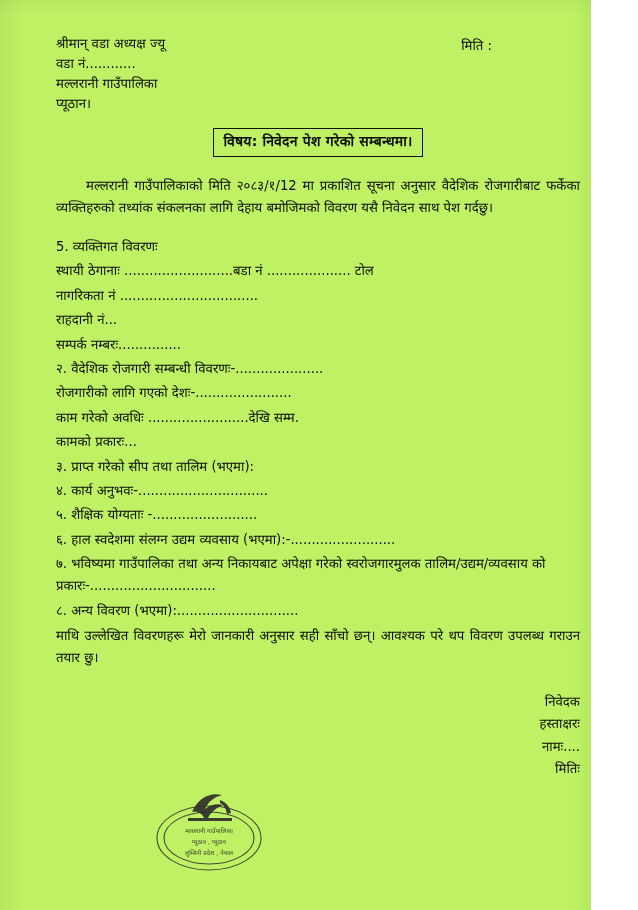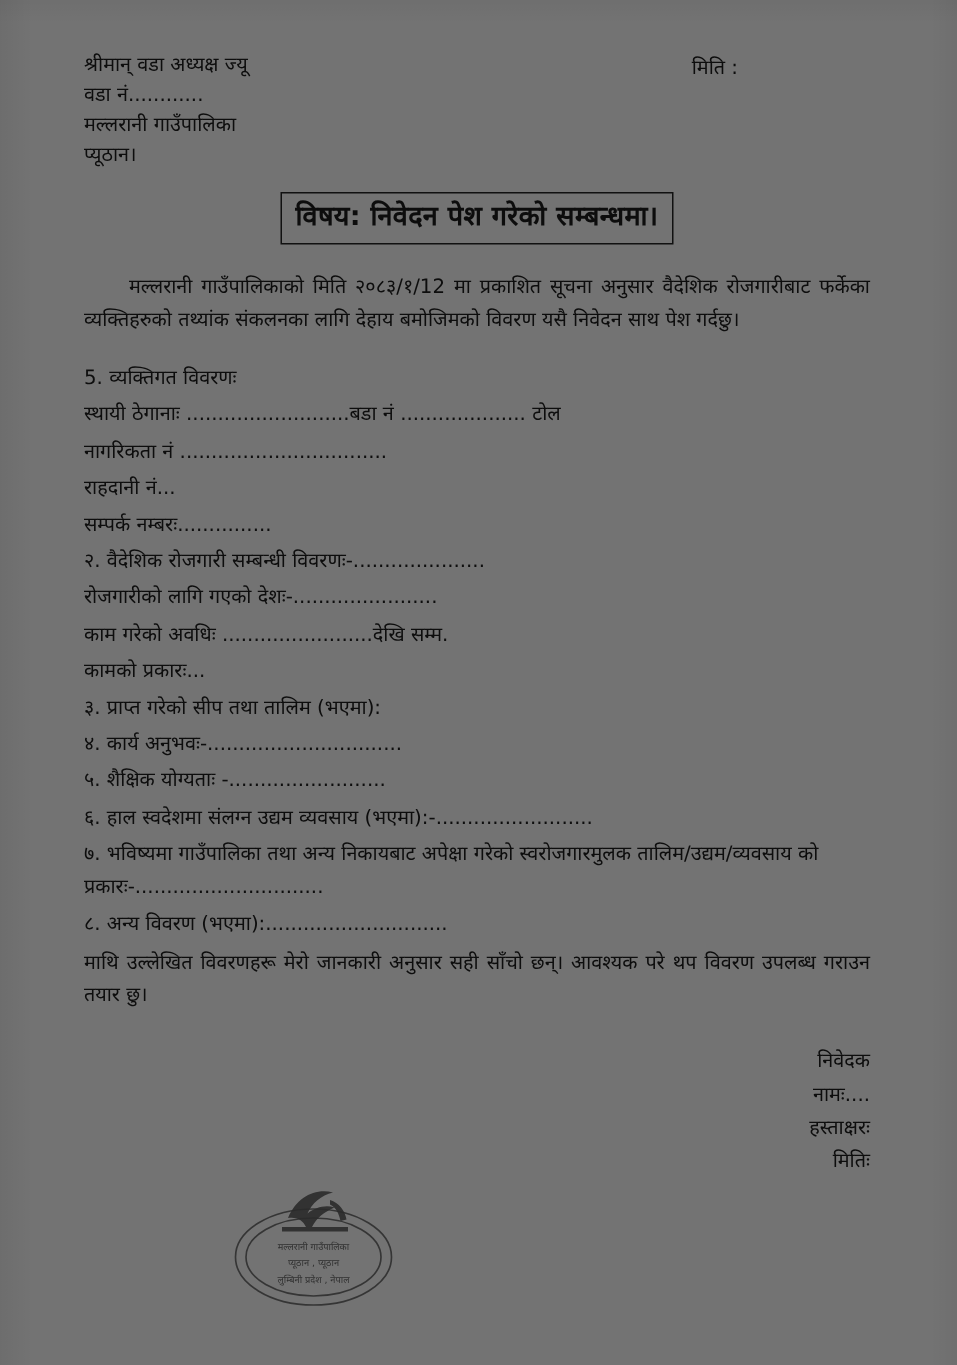--- a/index.html
+++ b/index.html
@@ -9,23 +9,23 @@
   }
   body {
     width: 638px;
     height: 910px;
     overflow: hidden;
     font-family: "DejaVu Sans", sans-serif;
     color: #111;
   }
   .page {
     position: relative;
-    width: 638px;
+    width: 591px;
     height: 910px;
-    background: #737373;
+    background: #bef264;
   }
   
   .page::before {
     content: "";
     position: absolute;
     inset: 0;
     background:
       linear-gradient(90deg, rgba(0,0,0,0.05) 0px, rgba(0,0,0,0) 22px),
       linear-gradient(270deg, rgba(0,0,0,0.04) 0px, rgba(0,0,0,0) 18px),
       linear-gradient(180deg, rgba(0,0,0,0.04) 0px, rgba(0,0,0,0) 16px);
@@ -58,21 +58,21 @@
   }
   .subject-wrap {
     margin-top: 14px;
     text-align: center;
   }
   .subject {
     display: inline-block;
     border: 1.4px solid #111;
     padding: 2px 9px 3px 9px;
     font-weight: bold;
-    font-size: 18px;
+    font-size: 14px;
     letter-spacing: .2px;
   }
   .body-para {
     margin-top: 18px;
     text-align: justify;
     text-justify: inter-word;
     text-indent: 30px;
     line-height: 1.72;
   }
   .list {
@@ -148,22 +148,22 @@
       <div class="ln">५. शैक्षिक योग्यताः -.........................</div>
       <div class="ln">६. हाल स्वदेशमा संलग्न उद्यम व्यवसाय (भएमा):-.........................</div>
       <div class="ln indent2">७. भविष्यमा गाउँपालिका तथा अन्य निकायबाट अपेक्षा गरेको स्वरोजगारमुलक तालिम/उद्यम/व्यवसाय को प्रकारः-..............................</div>
       <div class="ln">८. अन्य विवरण (भएमा):.............................</div>
     </div>
 
     <div class="closing">माथि उल्लेखित विवरणहरू मेरो जानकारी अनुसार सही साँचो छन्। आवश्यक परे थप विवरण उपलब्ध गराउन तयार छु।</div>
 
     <div class="sign-block">
       <div>निवेदक</div>
+      <div>हस्ताक्षरः</div>
       <div>नामः....</div>
-      <div>हस्ताक्षरः</div>
       <div>मितिः</div>
     </div>
 
   </div>
 
   <div class="stamp">
     <svg width="122" height="104" viewBox="0 0 122 104" xmlns="http://www.w3.org/2000/svg">
       <g fill="none" stroke="#2b2b2b" stroke-width="1.1" opacity="0.85">
         <ellipse cx="61" cy="60" rx="52" ry="32"></ellipse>
         <ellipse cx="61" cy="60" rx="45" ry="26"></ellipse>

